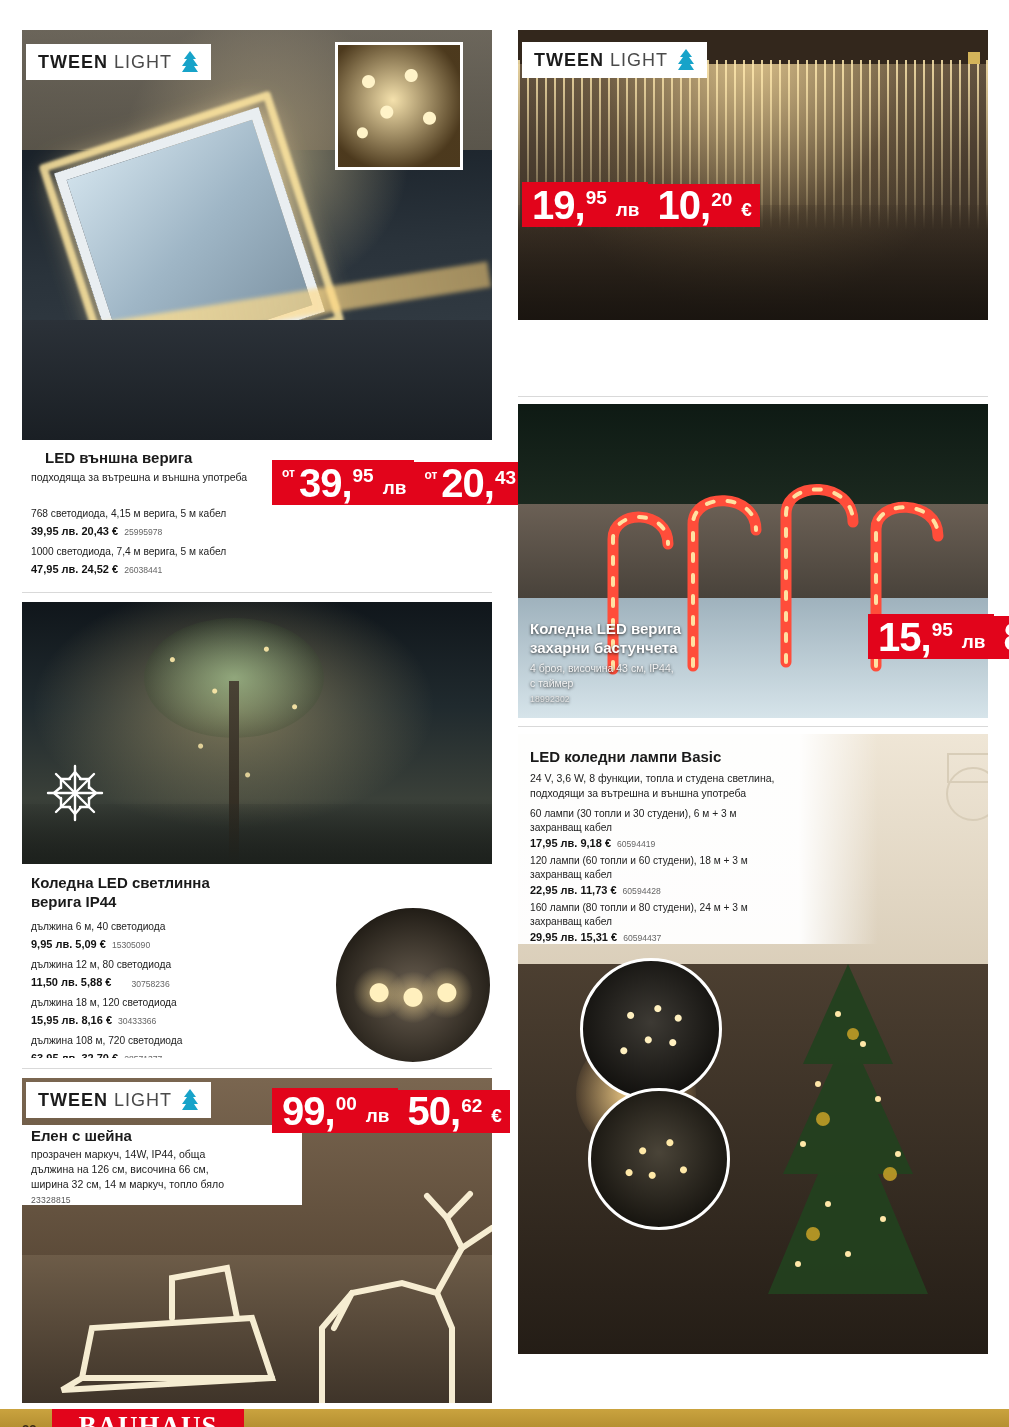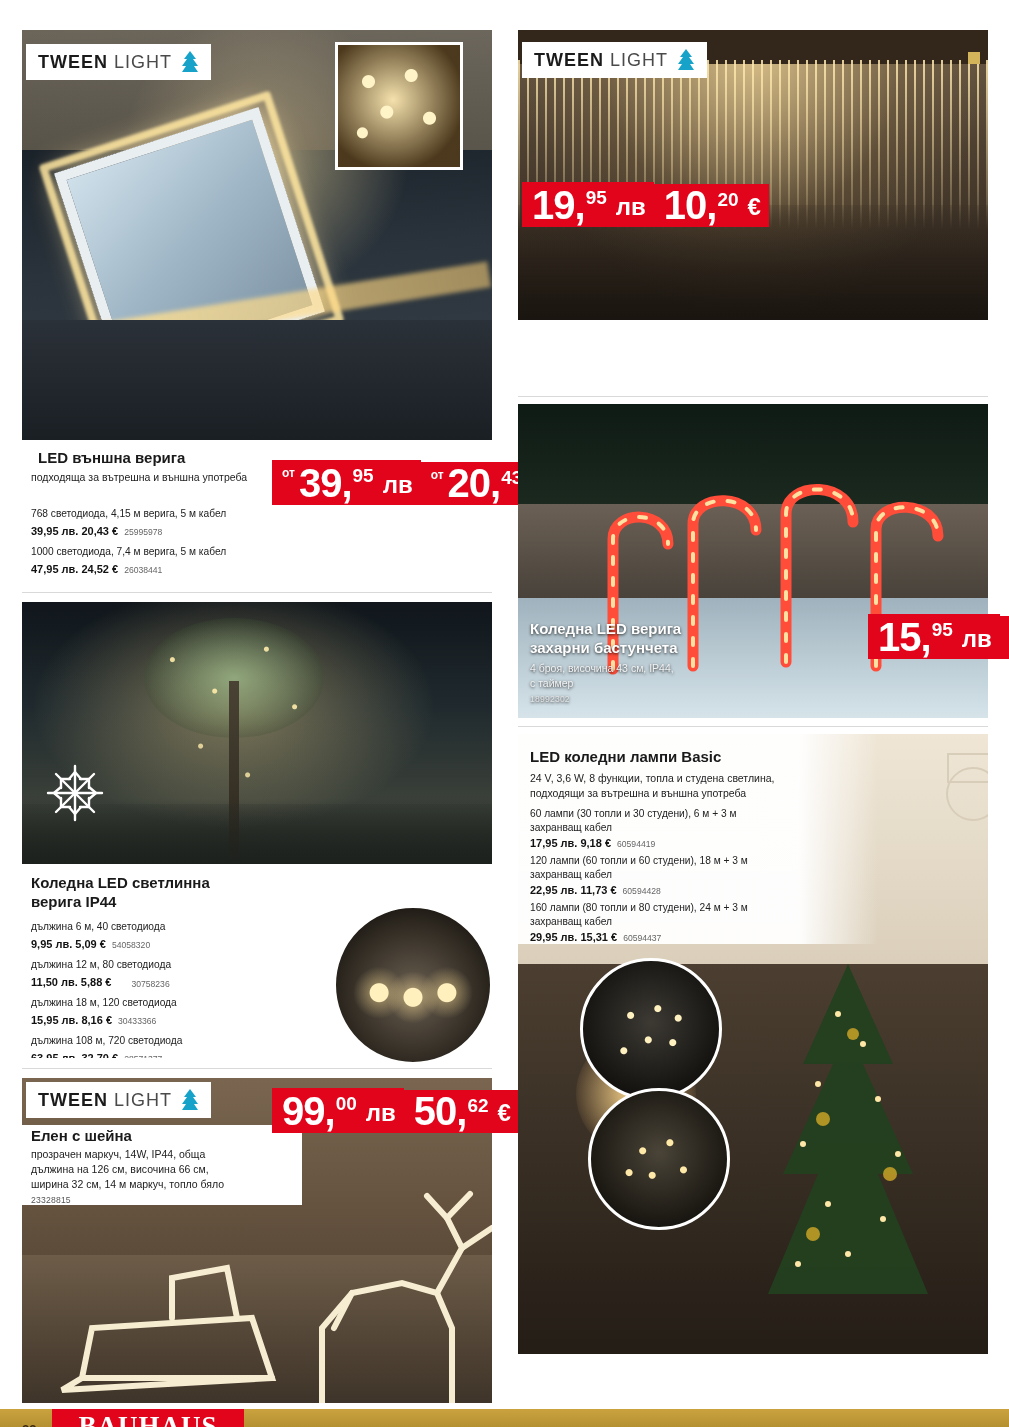--- a/index.html
+++ b/index.html
@@ -22,21 +22,21 @@
   .num { font-size: 8.6px; color:#666; }
 
   
   .pricebox { position:absolute; display:flex; flex-direction:row; }
   .pb-row { background:#e2041b; color:#fff; display:flex; align-items:flex-end;
             padding:1px 8px 2px 10px; line-height:1; position:relative; }
   .pb-row .pfrom { font-size:12px; font-weight:bold; margin-right:4px; align-self:flex-start; padding-top:6px;}
   .pb-int { font-size:40px; font-weight:bold; letter-spacing:-1px; }
   .pb-comma { font-size:40px; font-weight:bold; }
   .pb-dec { font-size:19px; font-weight:bold; align-self:flex-start; padding-top:5px;}
-  .pb-cur { font-size:24px; font-weight:bold; margin-left:9px; align-self:flex-end; padding-bottom:6px;}
+  .pb-cur { font-size:19px; font-weight:bold; margin-left:9px; align-self:flex-end; padding-bottom:6px;}
   .pb-row.second { margin-top:2px; }
 
   
   .tween { position:absolute; background:#fff; display:flex; align-items:center;
            padding:6px 10px 6px 12px; gap:7px; }
   .tween .tw-text { font-size:18px; font-weight:bold; letter-spacing:1px; color:#1b1b1b; }
   .tween .tw-text .light { font-weight:normal; color:#4a4a4a; }
   .tween .tw-tree { width:22px; height:24px; position:relative; }
   .tween .tw-tree svg { display:block; }
 
@@ -129,21 +129,21 @@
       <span>TWEEN</span> <span class="light">LIGHT</span>
     </span>
     <span class="tw-tree">
       <svg viewBox="0 0 22 24" width="22" height="24">
         <path d="M11 1 L17 9 L14 9 L19 16 L15 16 L19 22 L3 22 L7 16 L3 16 L8 9 L5 9 Z" fill="#17a3c9"></path>
       </svg>
     </span>
   </div>
 
   <div class="panel" style="left:22px; top:420px; width:470px; height:150px; background:#fff;">
-    <div class="title" style="position:absolute; left:16px; top:9px;">LED външна верига</div>
+    <div class="title" style="position:absolute; left:23px; top:9px;">LED външна верига</div>
     <div class="subtitle" style="position:absolute; left:9px; top:31px; width:235px;">
       <span>подходяща за вътрешна и външна употреба</span>
     </div>
     <div class="descline" style="position:absolute; left:9px; top:67px;">768 светодиода, 4,15 м верига, 5 м кабел</div>
     <div style="position:absolute; left:9px; top:84px; display:flex; align-items:baseline; gap:6px;">
       <span class="priceline">39,95 лв. 20,43 €</span>
       <span class="num">25995978</span>
     </div>
     <div class="descline" style="position:absolute; left:9px; top:105px;">1000 светодиода, 7,4 м верига, 5 м кабел</div>
     <div style="position:absolute; left:9px; top:122px; display:flex; align-items:baseline; gap:6px;">
@@ -204,21 +204,21 @@
     </svg>
   </div>
 
   <div class="panel" style="left:22px; top:848px; width:470px; height:190px; background:#fff;">
     <div class="title" style="position:absolute; left:9px; top:6px;">Коледна LED светлинна</div>
     <div class="title" style="position:absolute; left:9px; top:25px;">верига IP44</div>
 
     <div class="descline" style="position:absolute; left:9px; top:52px;">дължина 6 м, 40 светодиода</div>
     <div style="position:absolute; left:9px; top:69px; display:flex; align-items:baseline; gap:6px;">
       <span class="priceline">9,95 лв. 5,09 €</span>
-      <span class="num">54058320</span>
+      <span class="num">15305090</span>
     </div>
 
     <div class="descline" style="position:absolute; left:9px; top:90px;">дължина 12 м, 80 светодиода</div>
     <div style="position:absolute; left:9px; top:107px; display:flex; align-items:flex-end; gap:20px;">
       <span class="priceline">11,50 лв. 5,88 €</span>
       <span class="num">30758236</span>
     </div>
 
     <div class="descline" style="position:absolute; left:9px; top:128px;">дължина 18 м, 120 светодиода</div>
     <div style="position:absolute; left:9px; top:145px; display:flex; align-items:baseline; gap:6px;">

